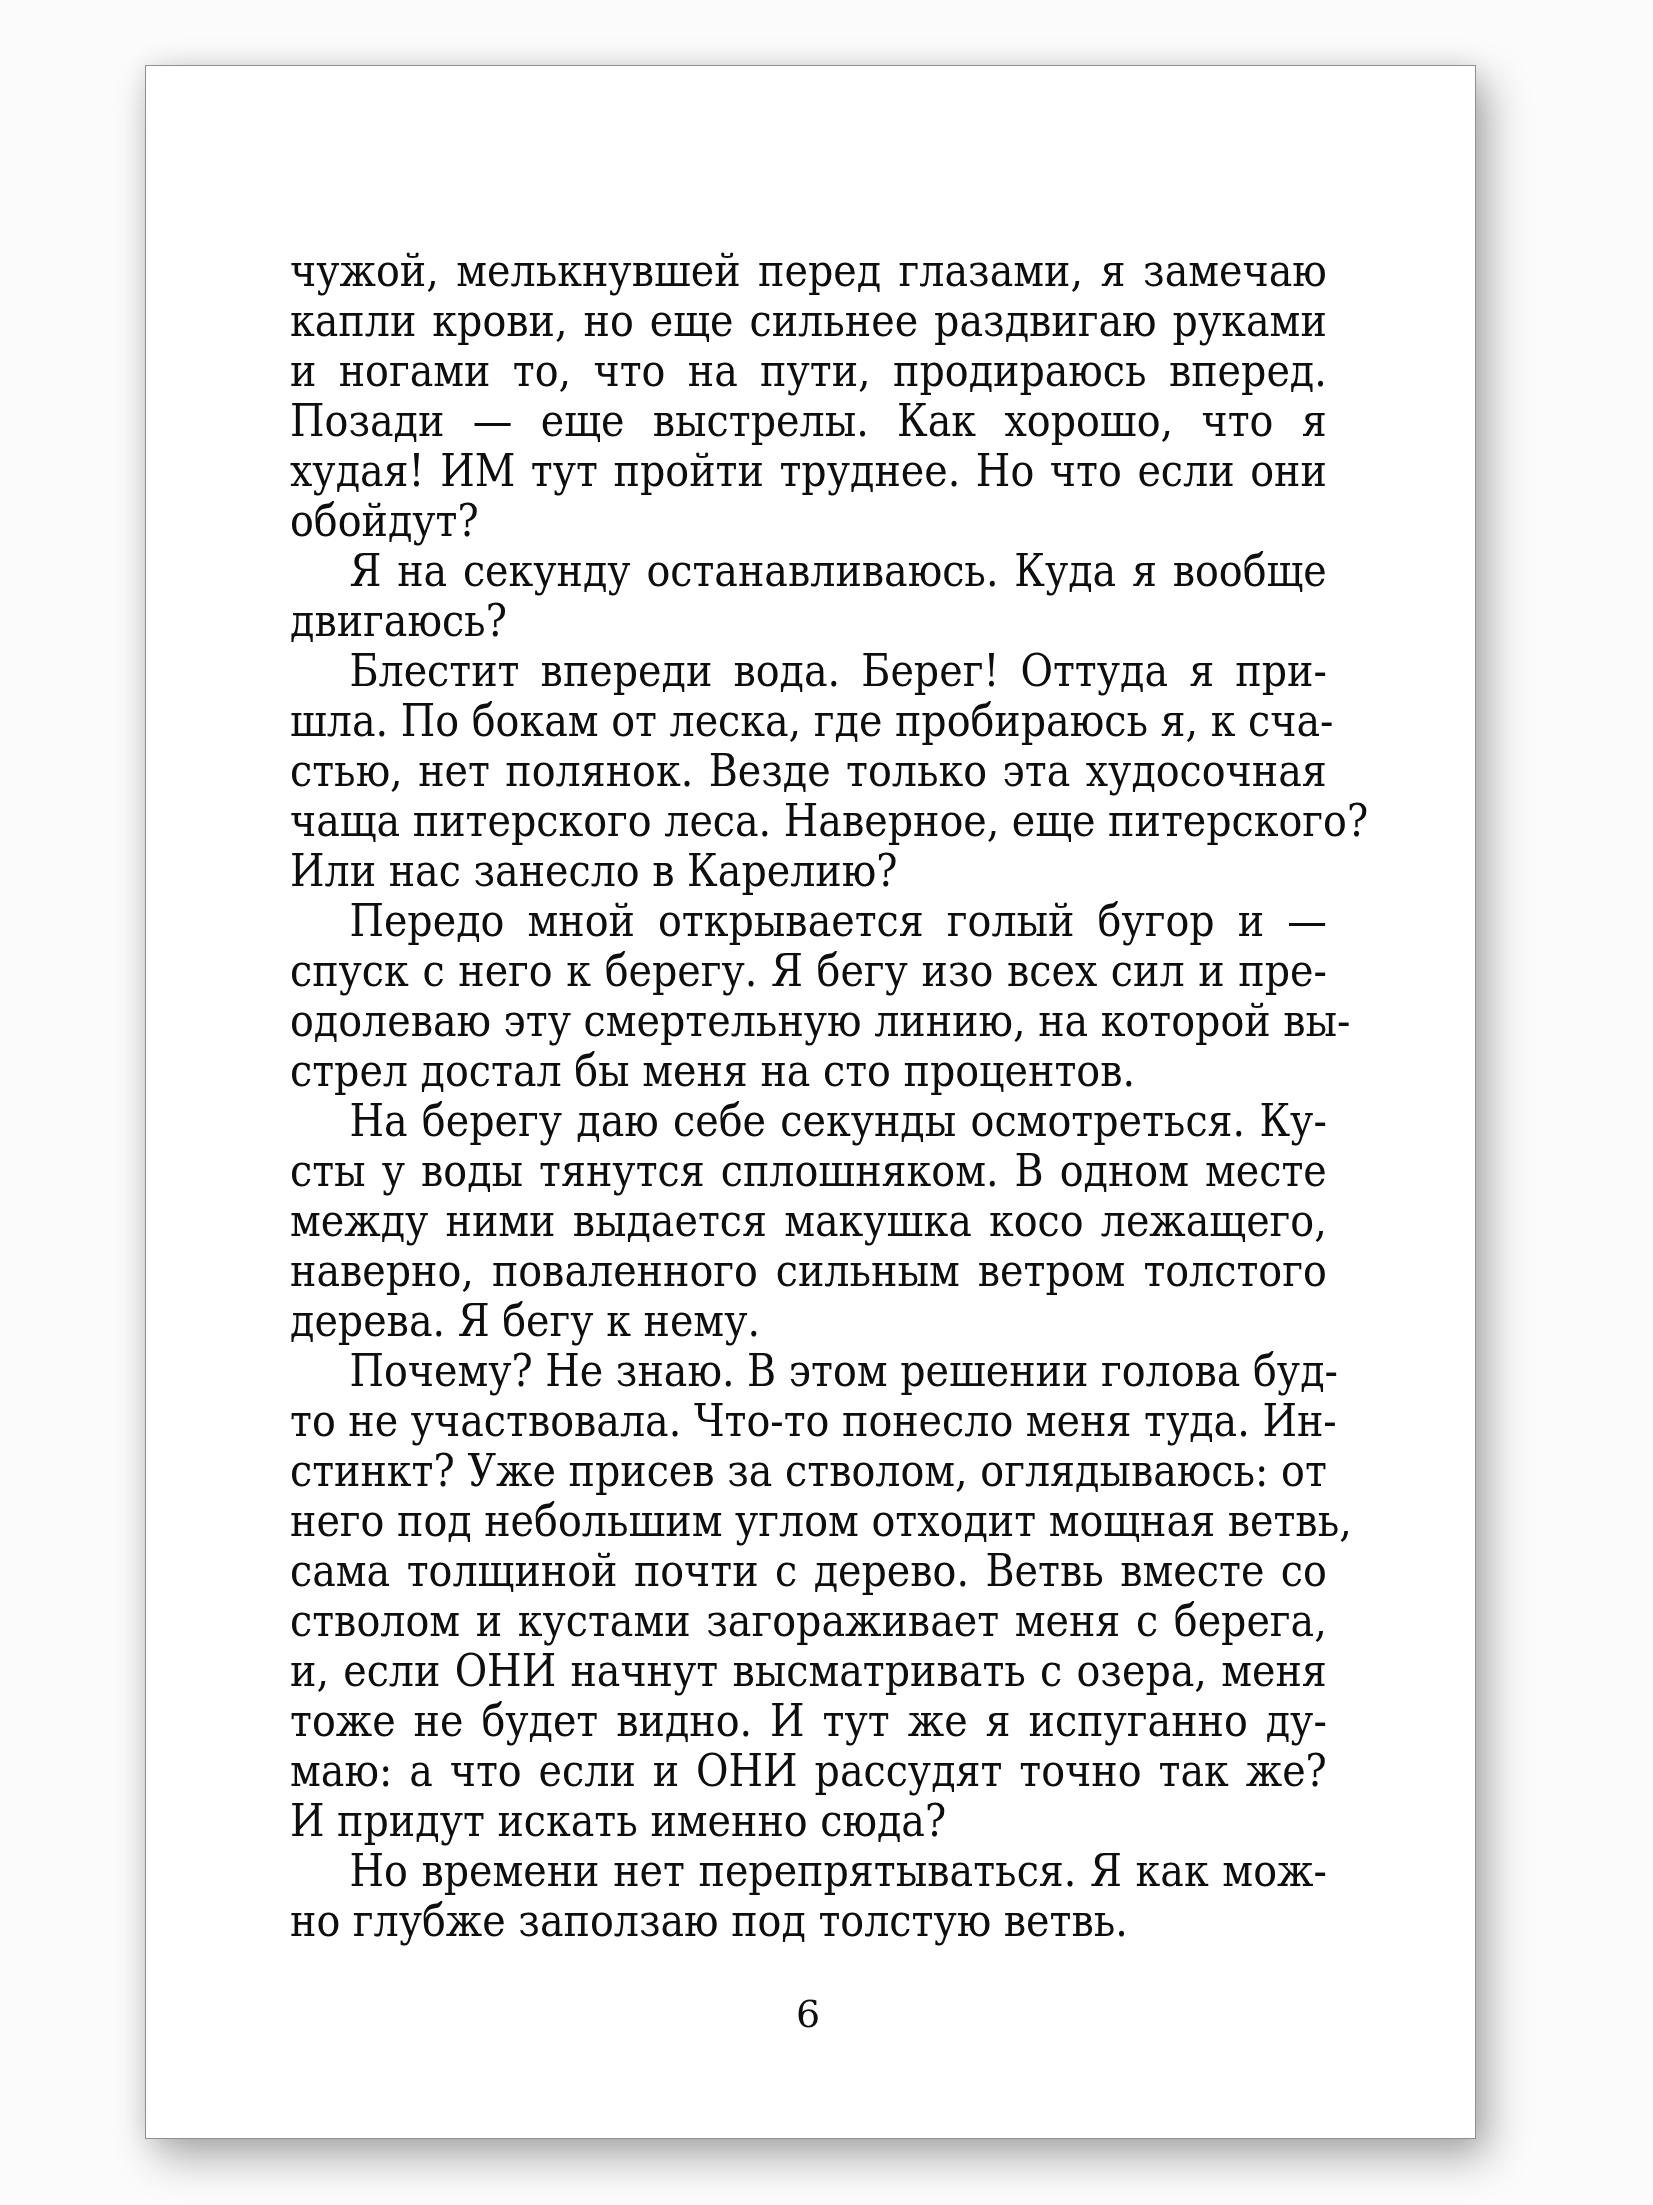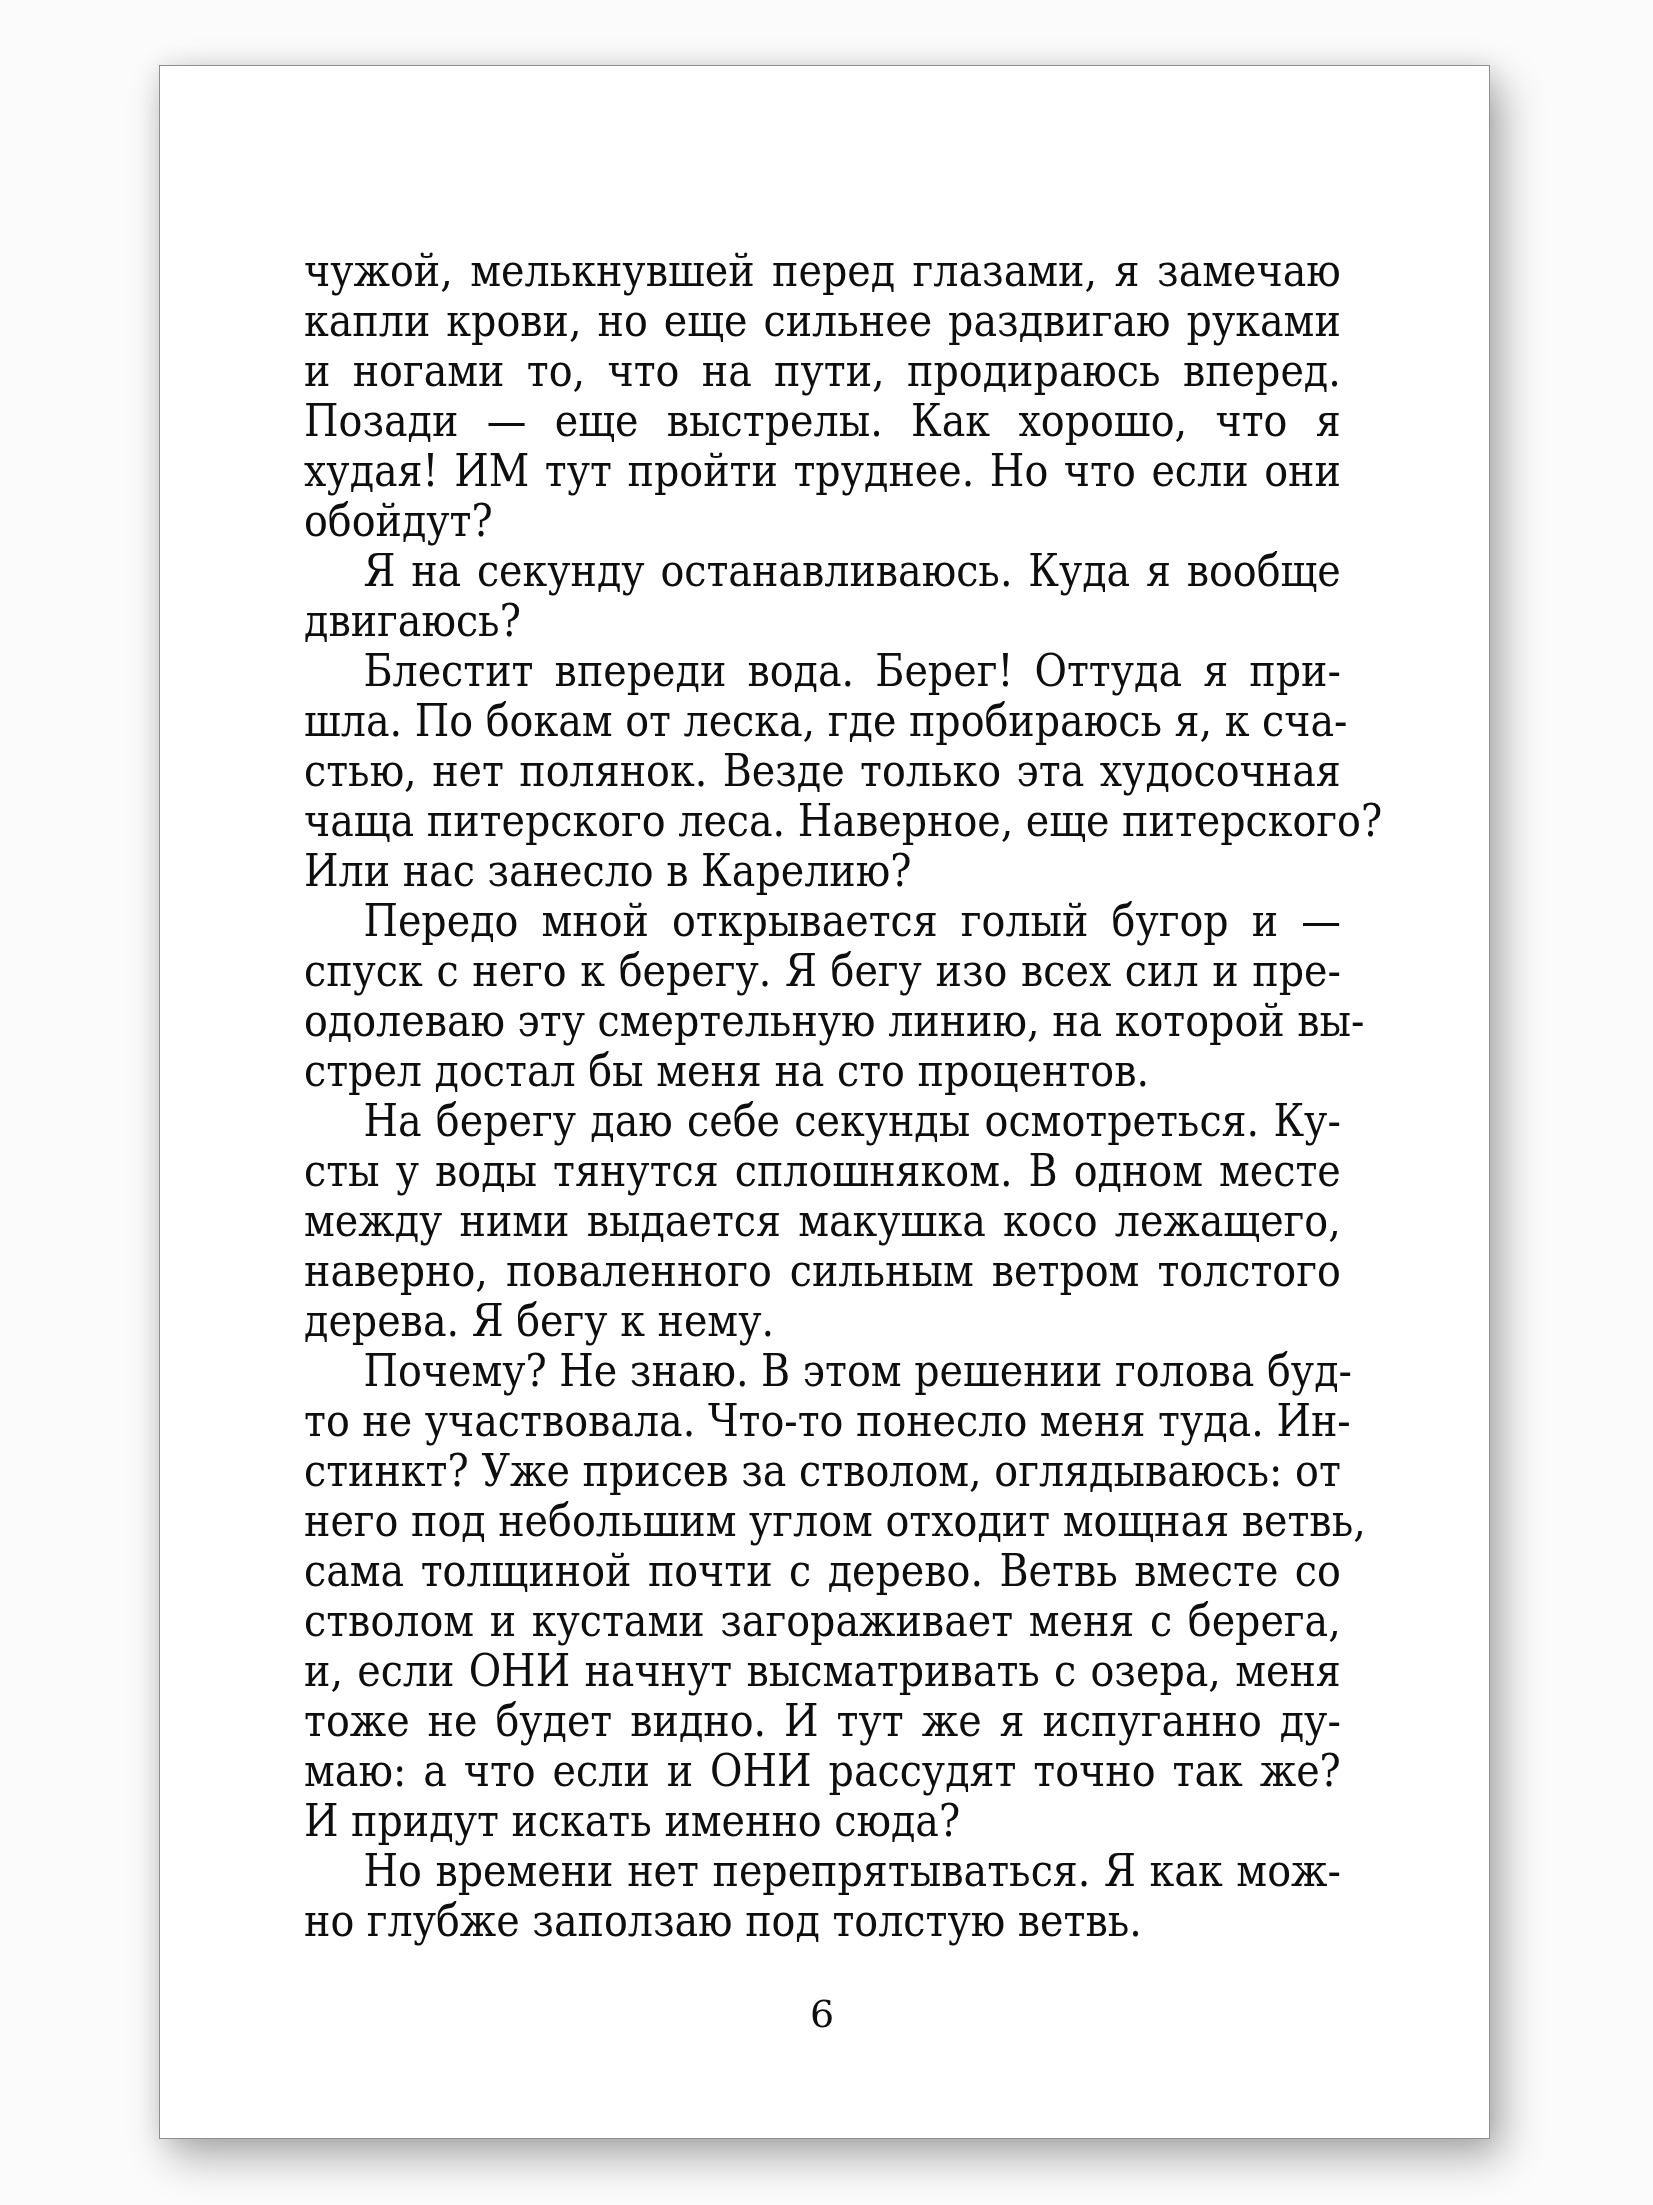--- a/index.html
+++ b/index.html
@@ -11,21 +11,21 @@
     font-family: "DejaVu Serif", serif;
   }
   .scene {
     position: relative;
     width: 1654px;
     height: 2205px;
     overflow: hidden;
   }
   .book-page {
     position: absolute;
-    left: 159px;
+    left: 145px;
     top: 65px;
     width: 1331px;
     height: 2074px;
     box-sizing: border-box;
     background: #ffffff;
     border: 1.3px solid #8f8f8f;
     box-shadow: 11.5px 17.6px 40px rgba(0,0,0,0.32),
                 0 0 22px rgba(0,0,0,0.09);
   }
   .text-block {

